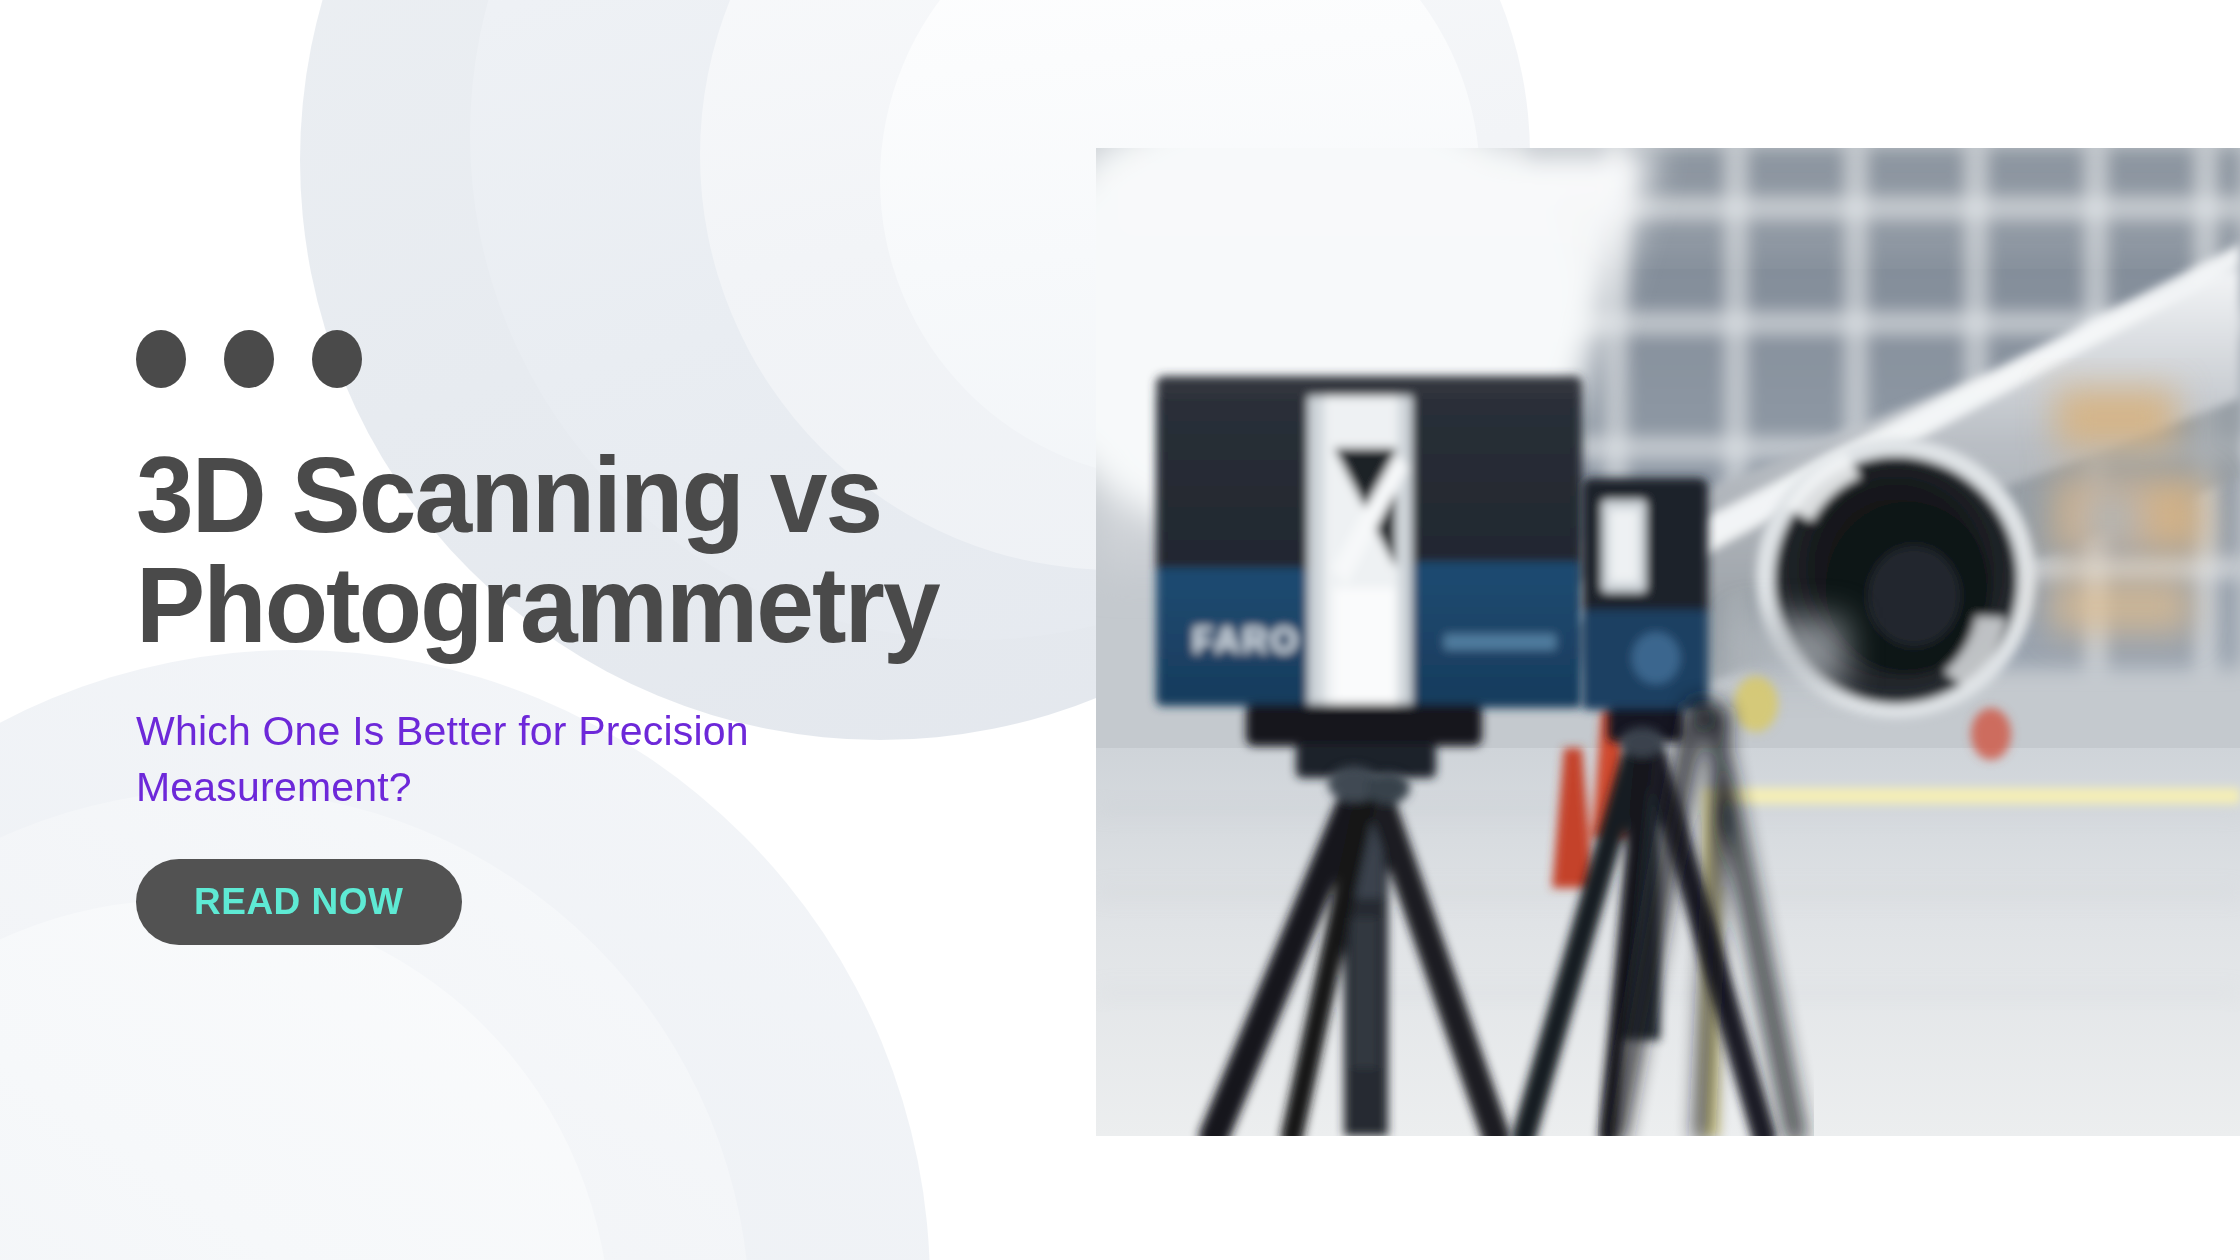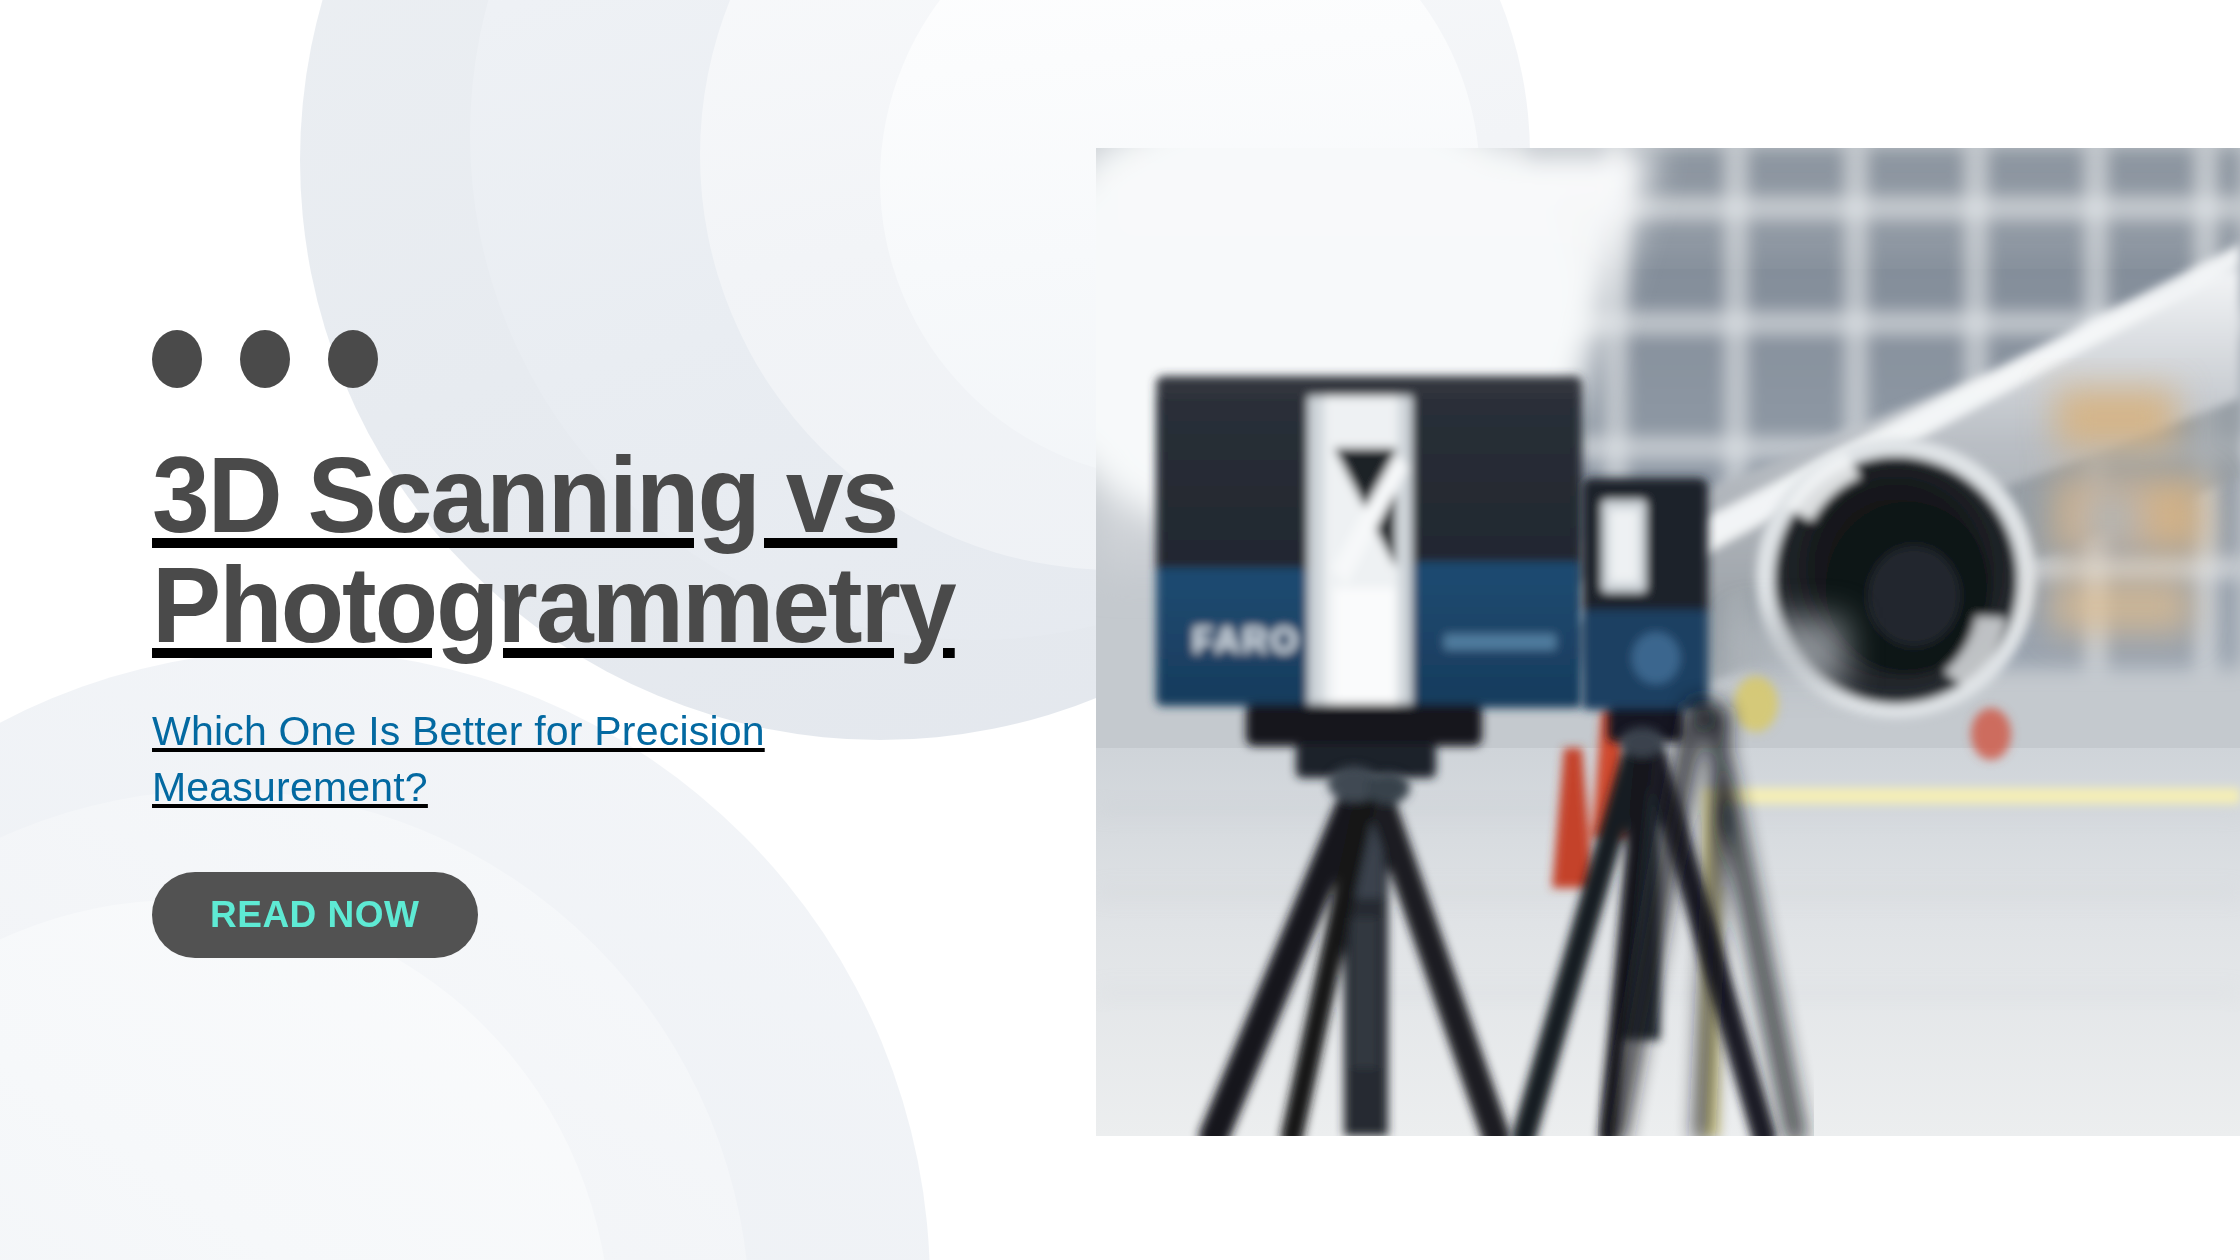--- a/index.html
+++ b/index.html
@@ -44,23 +44,22 @@
     left:-310px; top:790px; width:1060px; height:1060px;
     background:linear-gradient(30deg,#eaedf2 0%,#f2f4f7 60%,#f7f9fb 100%);
   }
   .deco-bot-inner {
     left:-250px; top:900px; width:860px; height:860px;
     background:linear-gradient(35deg,#eef1f5 0%,#f6f8fa 60%,#fafbfc 100%);
   }
 
   
   .content {
-    position:absolute; left:152px; top:330px;
+    position:absolute; left:136px; top:330px;
     width:960px;
-    text-decoration:underline;
   }
 
   .dots { display:flex; gap:38px; margin-bottom:52px; }
   .dot {
     width:50px; height:58px; border-radius:50%;
     background:#4a4a4a;
   }
 
   .headline {
     font-size:108px;
@@ -71,24 +70,24 @@
     white-space:pre-line;
     margin-bottom:44px;
     font-stretch:condensed;
     transform:scaleX(0.96);
     transform-origin:left center;
   }
 
   .subhead {
     font-size:41px;
     line-height:1.36;
-    color:#0369a1;
+    color:#6d28d9;
     font-weight:400;
     white-space:pre-line;
-    margin-bottom:56px;
+    margin-bottom:43px;
     letter-spacing:0.2px;
   }
 
   .cta {
     display:inline-flex;
     align-items:center; justify-content:center;
     height:86px;
     padding:0 58px;
     border-radius:44px;
     background:#525252;

